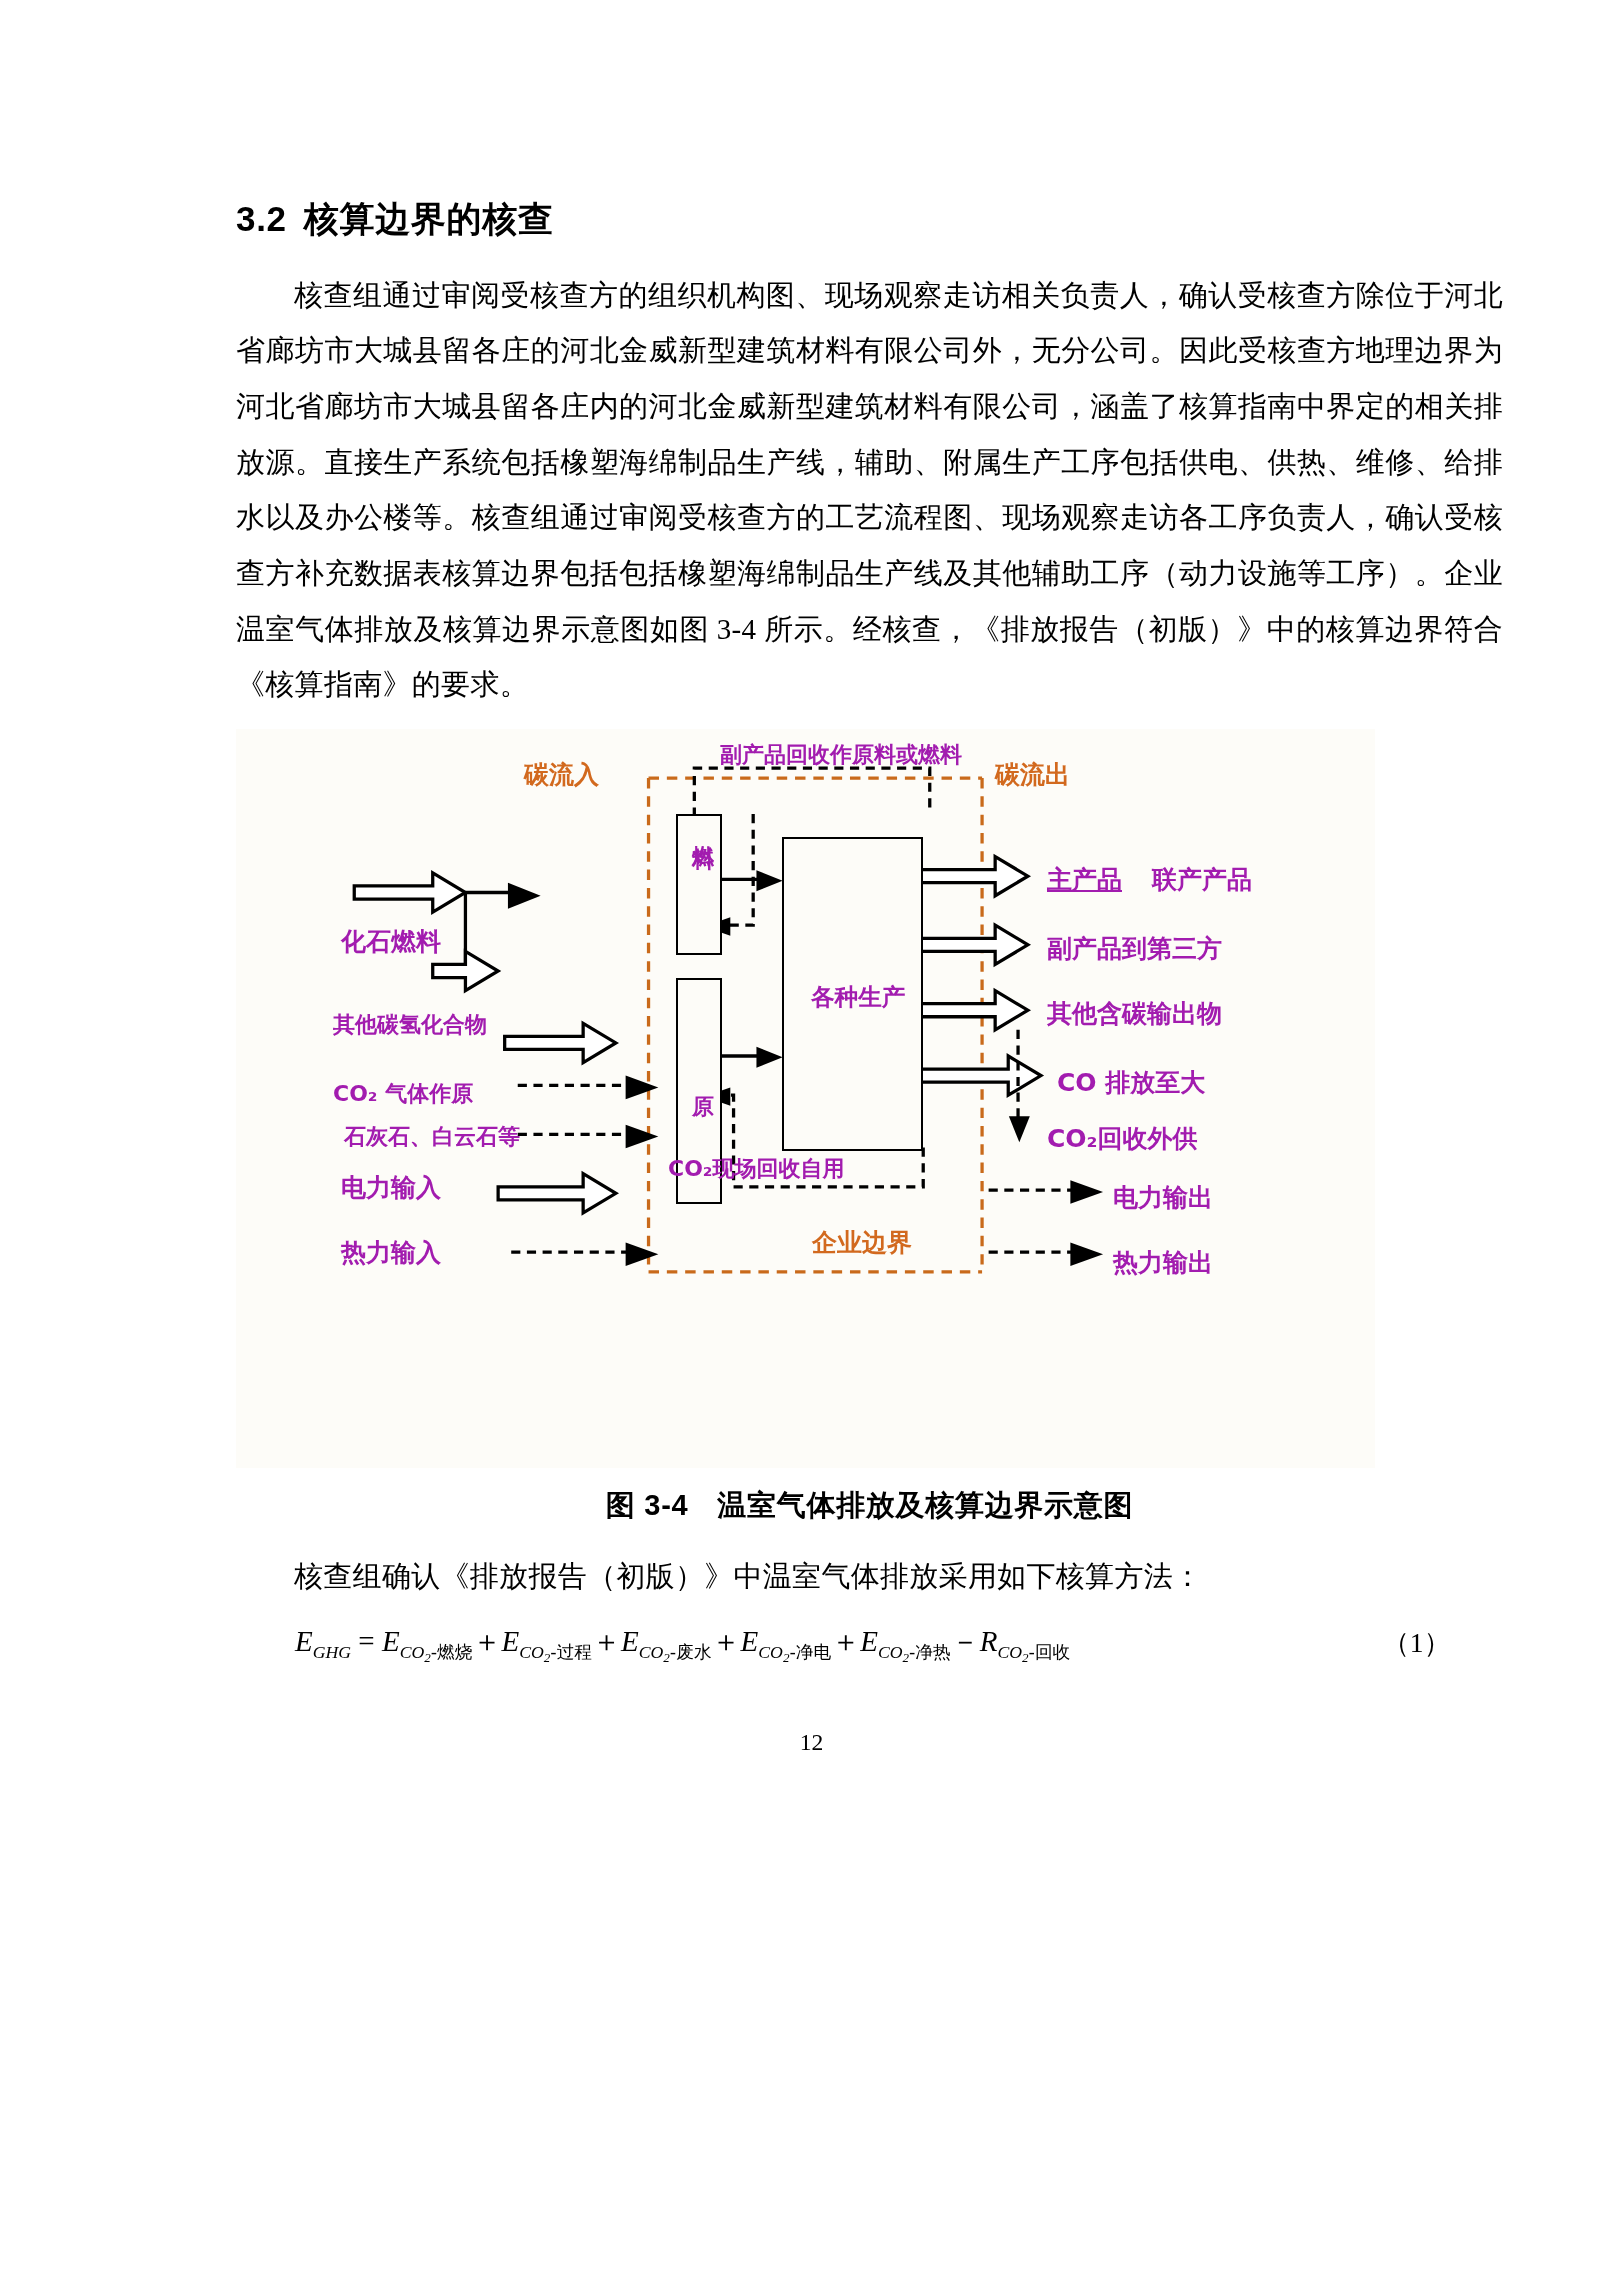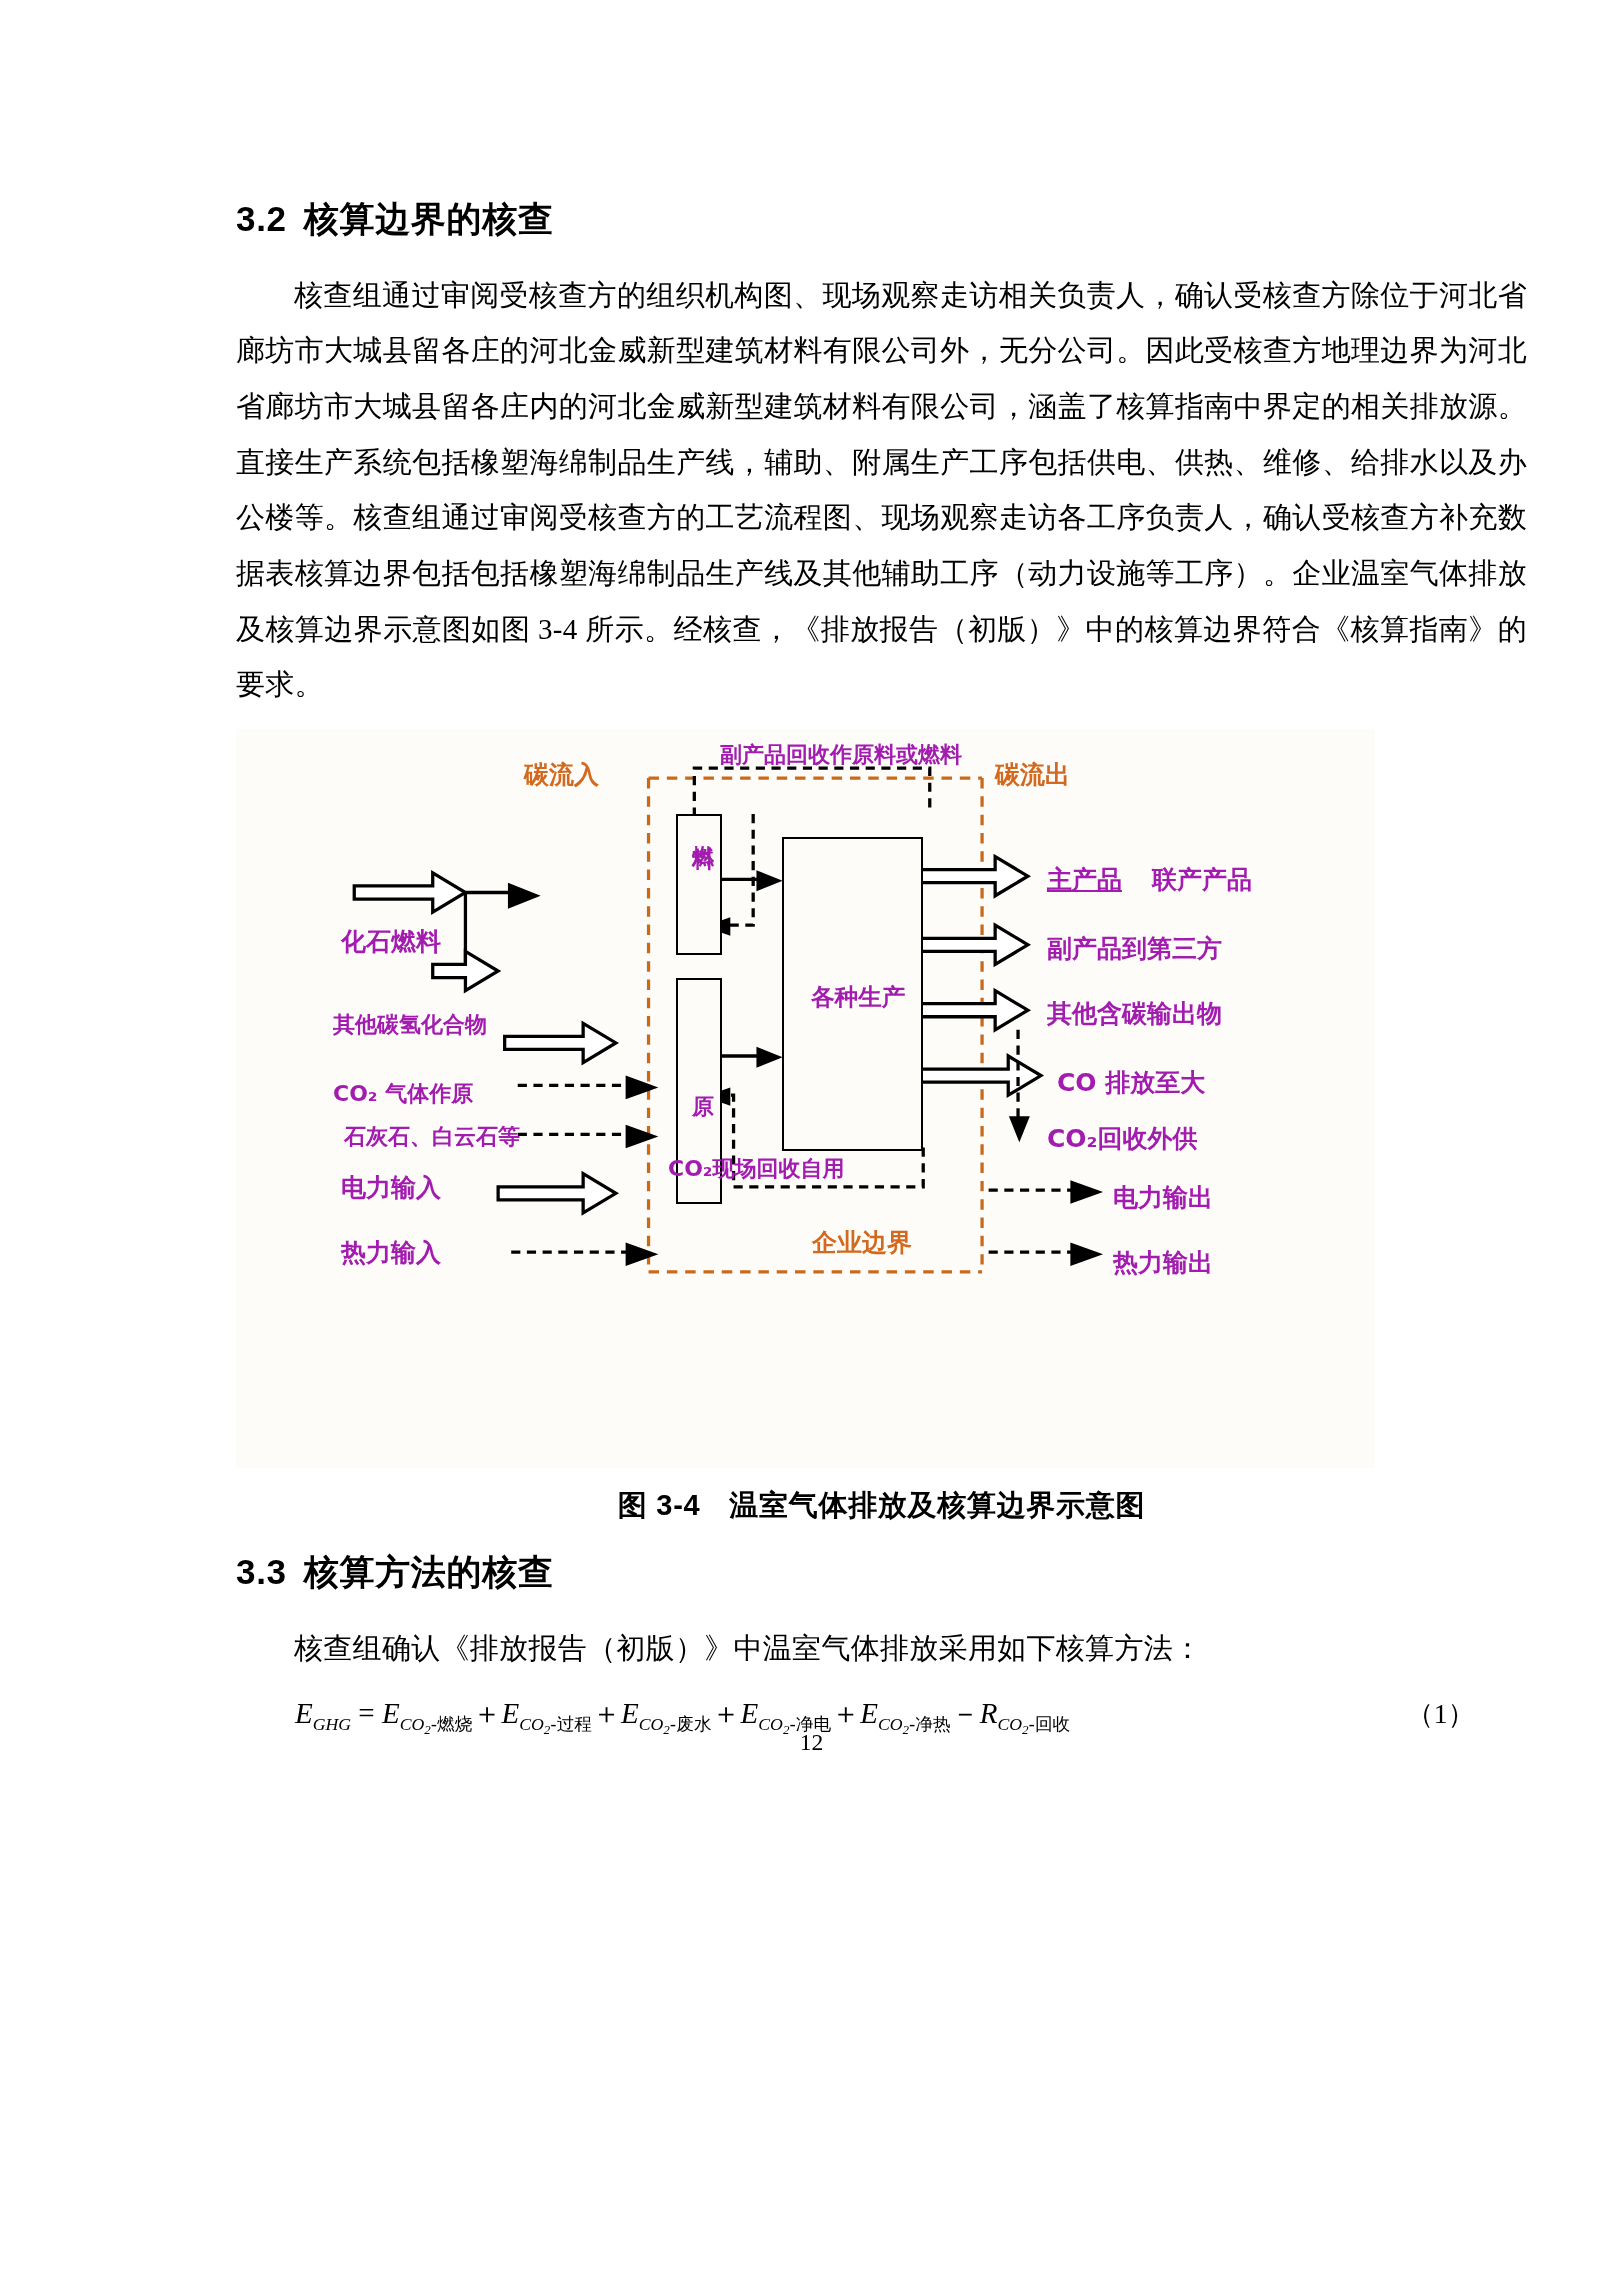--- a/index.html
+++ b/index.html
@@ -10,21 +10,21 @@
   body {
     font-family: "Liberation Serif", "DejaVu Serif", serif;
     color: #000000;
   }
   .page {
     position: relative;
     width: 1623px;
     height: 1841px;
     background: #ffffff;
     box-sizing: border-box;
-    padding: 196px 96px 144px 236px;
+    padding: 196px 120px 144px 236px;
   }
   .h2 {
     font-family: "Liberation Sans", "DejaVu Sans", sans-serif;
     font-weight: bold;
     font-size: 35px;
     letter-spacing: 0.7px;
     margin: 0 0 26px 0;
     line-height: 1.3;
   }
   .h2 .num {
@@ -236,23 +236,20 @@
       <div class="d-label" style="left:811px; top:393px; font-size:25px;">CO₂回收外供</div>
       <div class="d-label" style="left:877px; top:452px; font-size:25px;">电力输出</div>
       <div class="d-label" style="left:877px; top:517px; font-size:25px;">热力输出</div>
     </div>
   </div>
 
   <div class="fig-caption">
     <span>图 3-4</span><span class="gap"></span><span>温室气体排放及核算边界示意图</span>
   </div>
 
-  <h2 class="h2">
-    <span class="num">3.3</span><span>核算方法的核查</span>
-  </h2>
 
   <p class="body-text">核查组确认《排放报告（初版）》中温室气体排放采用如下核算方法：</p>
 
   <div class="formula">
     <span class="eq">
       <i>E</i><span class="sub">GHG</span>
       <span class="opr"> = </span>
       <i>E</i><span class="sub">CO</span><span class="sub" style="font-size:13px; vertical-align:-10.5px;">2</span><span class="subcn">-燃烧</span><span class="opr">＋</span><i>E</i><span class="sub">CO</span><span class="sub" style="font-size:13px; vertical-align:-10.5px;">2</span><span class="subcn">-过程</span><span class="opr">＋</span><i>E</i><span class="sub">CO</span><span class="sub" style="font-size:13px; vertical-align:-10.5px;">2</span><span class="subcn">-废水</span><span class="opr">＋</span><i>E</i><span class="sub">CO</span><span class="sub" style="font-size:13px; vertical-align:-10.5px;">2</span><span class="subcn">-净电</span><span class="opr">＋</span><i>E</i><span class="sub">CO</span><span class="sub" style="font-size:13px; vertical-align:-10.5px;">2</span><span class="subcn">-净热</span><span class="opr">－</span><i>R</i><span class="sub">CO</span><span class="sub" style="font-size:13px; vertical-align:-10.5px;">2</span><span class="subcn">-回收</span>
     </span>
     <span class="tag">（1）</span>

